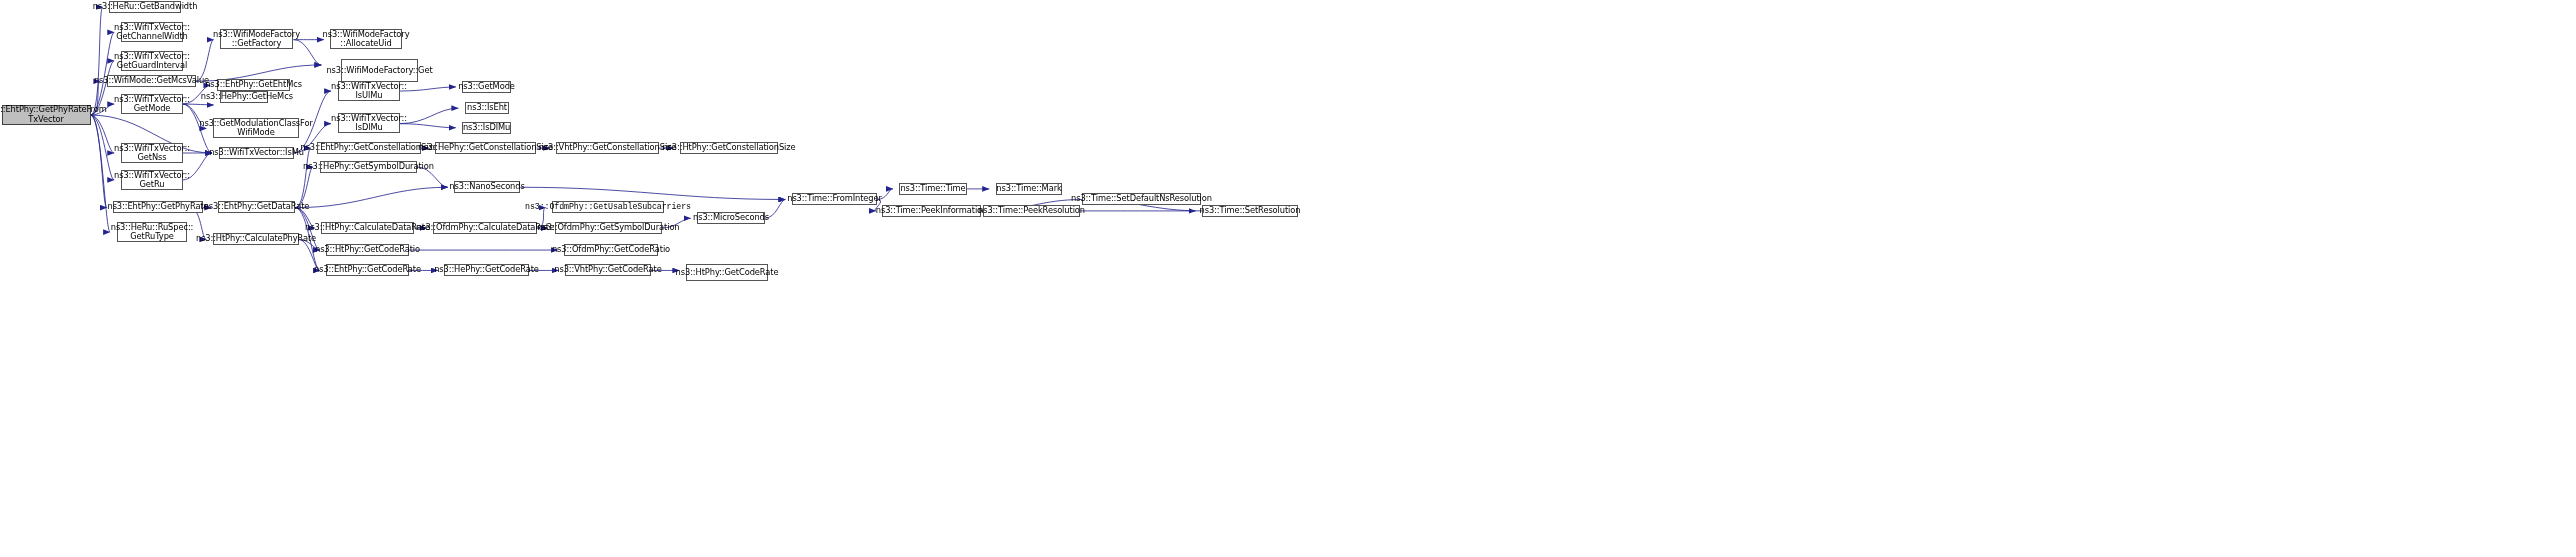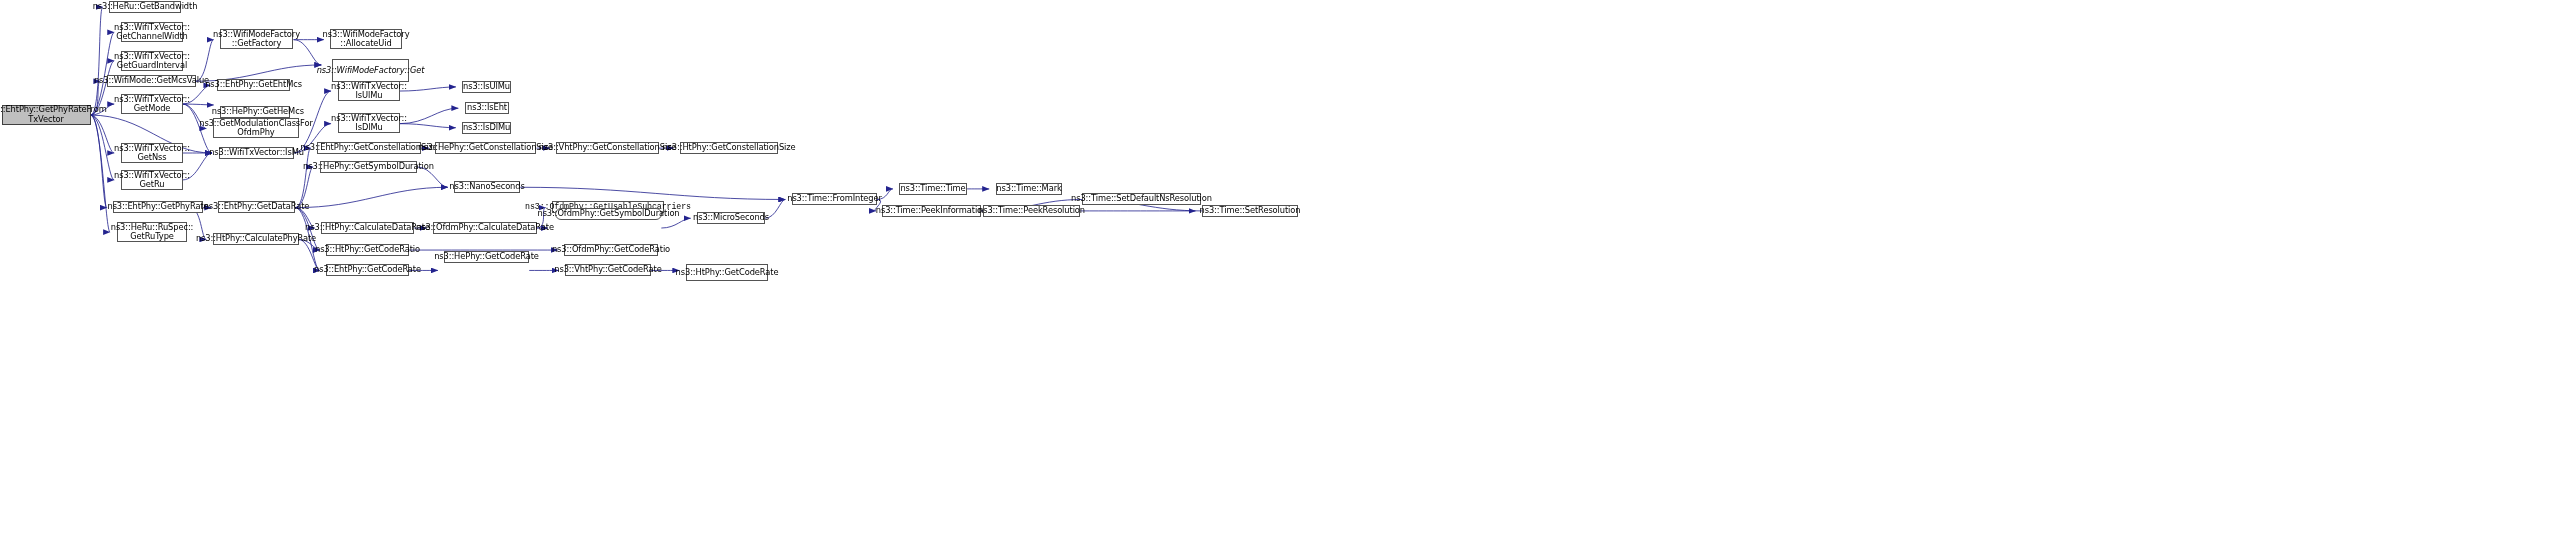--- a/index.html
+++ b/index.html
@@ -107,49 +107,49 @@
     <div class="node" style="left: 121px; top: 143px; width: 62px; height: 20.4px;">ns3::WifiTxVector::
 GetNss</div>
     <div class="node" style="left: 121px; top: 170px; width: 62px; height: 20.4px;">ns3::WifiTxVector::
 GetRu</div>
     <div class="node" style="left: 113px; top: 201px; width: 90px; height: 12.2px;">ns3::EhtPhy::GetPhyRate</div>
     <div class="node" style="left: 117px; top: 222px; width: 70px; height: 20.4px;">ns3::HeRu::RuSpec::
 GetRuType</div>
     <div class="node" style="left: 220px; top: 29px; width: 73px; height: 20.4px;">ns3::WifiModeFactory
 ::GetFactory</div>
     <div class="node" style="left: 217px; top: 79px; width: 73px; height: 12.2px;">ns3::EhtPhy::GetEhtMcs</div>
-    <div class="node" style="left: 220px; top: 106px; width: 70px; height: 12.2px; padding-left: 8px;">ns3::HePhy::GetHeMcs</div>
+    <div class="node" style="left: 220px; top: 91px; width: 48px; height: 12.2px; padding-left: 8px;">ns3::HePhy::GetHeMcs</div>
     <div class="node" style="left: 213px; top: 118px; width: 86px; height: 20.4px;">ns3::GetModulationClassFor
-OfdmPhy</div>
+WifiMode</div>
     <div class="node" style="left: 219px; top: 147px; width: 75px; height: 12.2px;">ns3::WifiTxVector::IsMu</div>
     <div class="node" style="left: 218px; top: 201px; width: 77px; height: 12.2px;">ns3::EhtPhy::GetDataRate</div>
     <div class="node" style="left: 213px; top: 233px; width: 86px; height: 12.2px;">ns3::HtPhy::CalculatePhyRate</div>
     <div class="node" style="left: 330px; top: 29px; width: 72px; height: 20.4px;">ns3::WifiModeFactory
 ::AllocateUid</div>
-    <div class="node" style="left: 332px; top: 59px; width: 77px; height: 23px; font-style: italic;">ns3::WifiModeFactory::Get</div>
+    <div class="node" style="left: 341px; top: 59px; width: 77px; height: 23px;">ns3::WifiModeFactory::Get</div>
     <div class="node" style="left: 338px; top: 81px; width: 62px; height: 20.4px;">ns3::WifiTxVector::
 IsUlMu</div>
     <div class="node" style="left: 338px; top: 113px; width: 62px; height: 20.4px;">ns3::WifiTxVector::
 IsDlMu</div>
     <div class="node" style="left: 317px; top: 142px; width: 104px; height: 12.2px;">ns3::EhtPhy::GetConstellationSize</div>
     <div class="node" style="left: 320px; top: 161px; width: 97px; height: 12.2px;">ns3::HePhy::GetSymbolDuration</div>
     <div class="node" style="left: 321px; top: 222px; width: 93px; height: 12.2px;">ns3::HtPhy::CalculateDataRate</div>
     <div class="node" style="left: 326px; top: 244px; width: 83px; height: 12.2px;">ns3::HtPhy::GetCodeRatio</div>
     <div class="node" style="left: 326px; top: 264px; width: 83px; height: 12.2px;">ns3::EhtPhy::GetCodeRate</div>
-    <div class="node" style="left: 462px; top: 81px; width: 49px; height: 12.2px;">ns3::IsUlMu</div>
+    <div class="node" style="left: 462px; top: 81px; width: 49px; height: 12.2px;">ns3::GetMode</div>
     <div class="node" style="left: 465px; top: 102px; width: 44px; height: 12.2px;">ns3::IsEht</div>
     <div class="node" style="left: 462px; top: 122px; width: 49px; height: 12.2px;">ns3::IsDlMu</div>
     <div class="node" style="left: 435px; top: 142px; width: 101px; height: 12.2px;">ns3::HePhy::GetConstellationSize</div>
     <div class="node" style="left: 454px; top: 181px; width: 66px; height: 12.2px;">ns3::NanoSeconds</div>
     <div class="node" style="left: 433px; top: 222px; width: 104px; height: 12.2px;">ns3::OfdmPhy::CalculateDataRate</div>
     <div class="node" style="left: 564px; top: 244px; width: 94px; height: 12.2px;">ns3::OfdmPhy::GetCodeRatio</div>
-    <div class="node" style="left: 444px; top: 251px; width: 85px; height: 12.2px;">ns3::HePhy::GetCodeRate</div>
+    <div class="node" style="left: 444px; top: 264px; width: 85px; height: 12.2px;">ns3::HePhy::GetCodeRate</div>
     <div class="node" style="left: 556px; top: 142px; width: 103px; height: 12.2px;">ns3::VhtPhy::GetConstellationSize</div>
     <div class="node" style="left: 552px; top: 201px; width: 112px; height: 12.2px; font-family: Liberation Mono, monospace;">ns3::OfdmPhy::GetUsableSubcarriers</div>
-    <div class="node" style="left: 555px; top: 208px; width: 107px; height: 12.2px; border-radius: 6px;">ns3::OfdmPhy::GetSymbolDuration</div>
+    <div class="node" style="left: 555px; top: 222px; width: 107px; height: 12.2px;">ns3::OfdmPhy::GetSymbolDuration</div>
     <div class="node" style="left: 565px; top: 264px; width: 86px; height: 12.2px;">ns3::VhtPhy::GetCodeRate</div>
     <div class="node" style="left: 680px; top: 142px; width: 98px; height: 12.2px;">ns3::HtPhy::GetConstellationSize</div>
     <div class="node" style="left: 697px; top: 212px; width: 68px; height: 12.2px;">ns3::MicroSeconds</div>
     <div class="node" style="left: 686px; top: 264px; width: 82px; height: 17px;">ns3::HtPhy::GetCodeRate</div>
     <div class="node" style="left: 792px; top: 193px; width: 85px; height: 12.2px;">ns3::Time::FromInteger</div>
     <div class="node" style="left: 882px; top: 205px; width: 99px; height: 12.2px;">ns3::Time::PeekInformation</div>
     <div class="node" style="left: 899px; top: 183px; width: 68px; height: 12.2px;">ns3::Time::Time</div>
     <div class="node" style="left: 996px; top: 183px; width: 66px; height: 12.2px;">ns3::Time::Mark</div>
     <div class="node" style="left: 983px; top: 205px; width: 97px; height: 12.2px;">ns3::Time::PeekResolution</div>
     <div class="node" style="left: 1082px; top: 193px; width: 119px; height: 12.2px; text-align: right;">ns3::Time::SetDefaultNsResolution</div>

